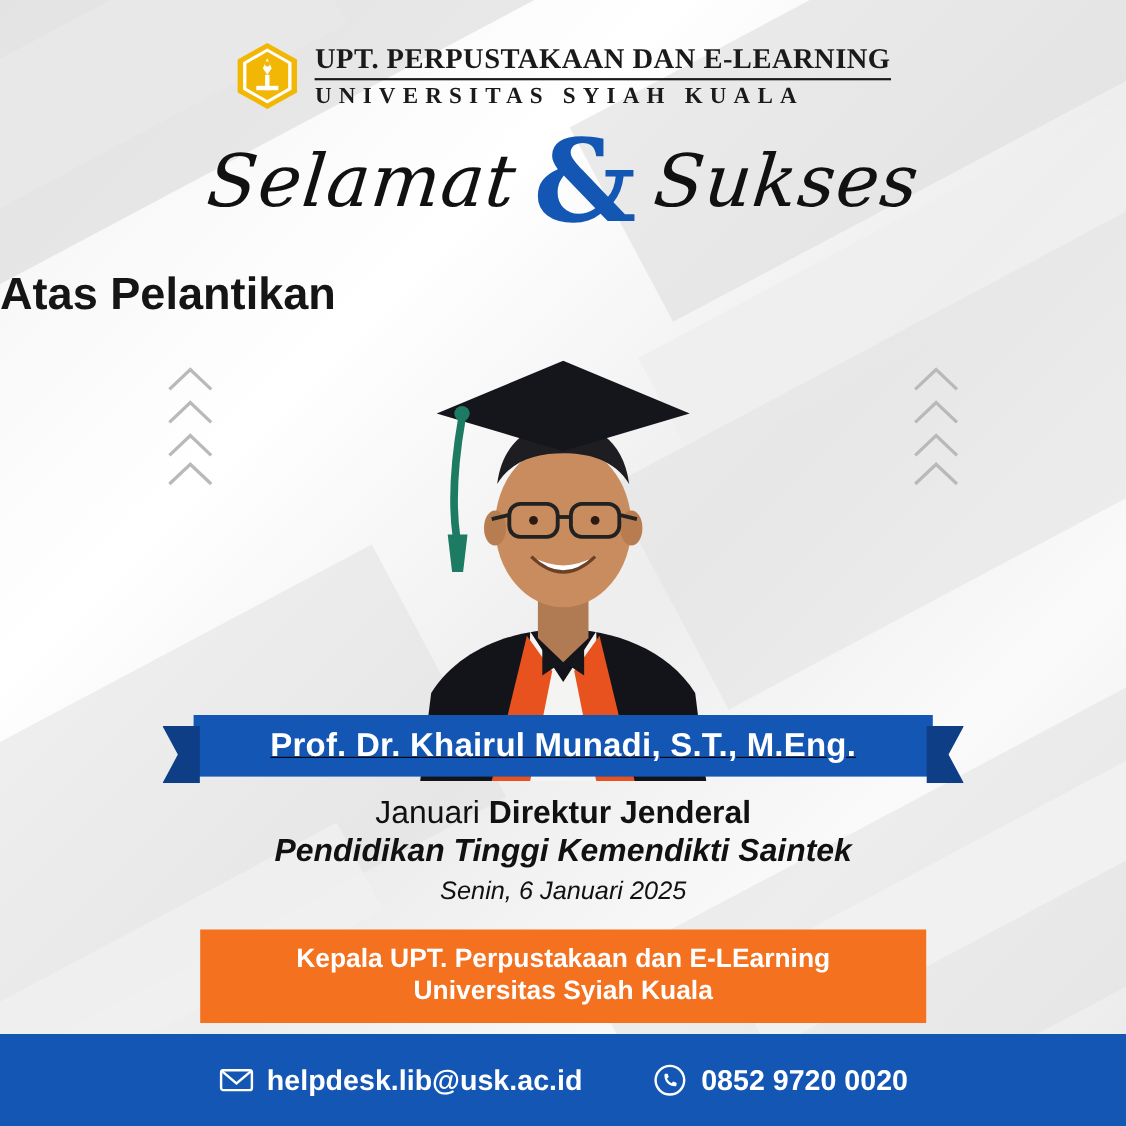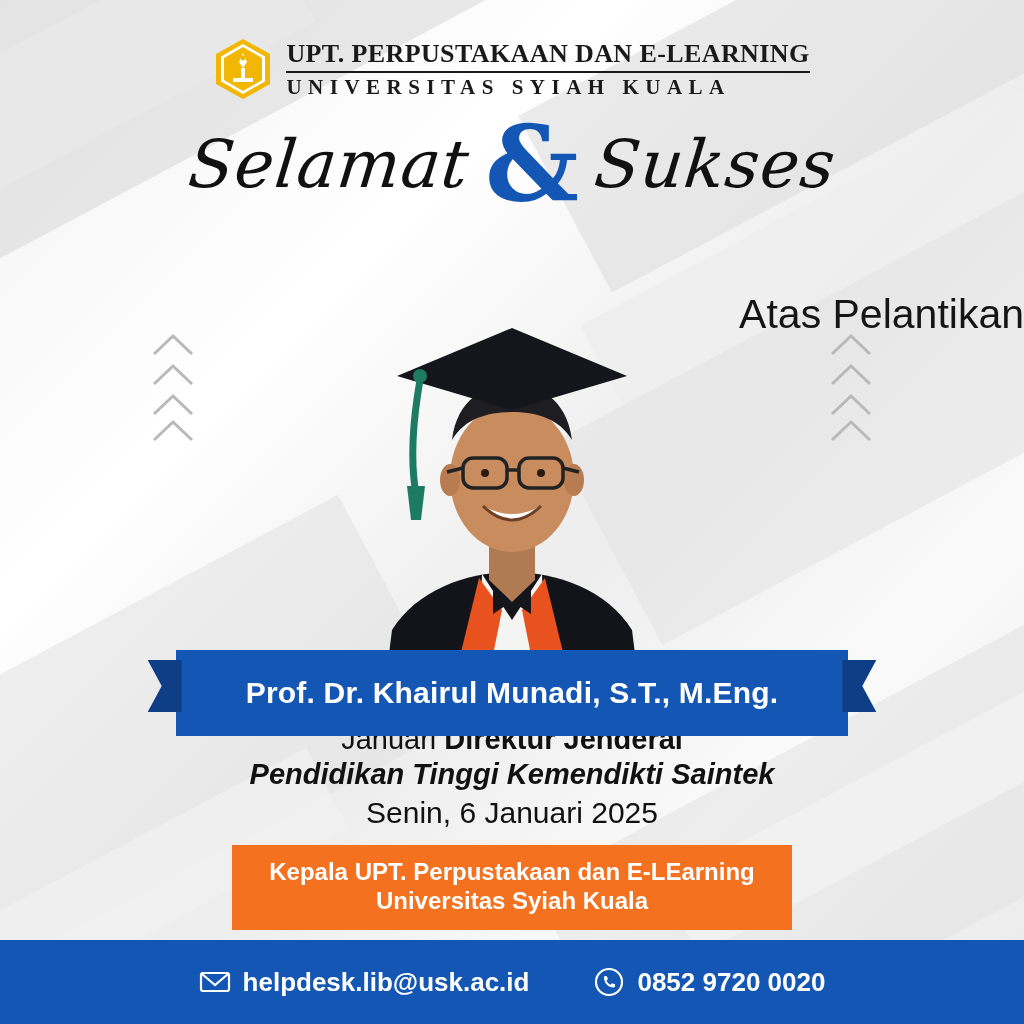--- a/index.html
+++ b/index.html
@@ -66,22 +66,22 @@
     letter-spacing: 1px;
     transform: skewX(-6deg);
   }
   .amp {
     font-family: "DejaVu Serif", serif;
     font-size: 104px; font-weight: 700; color: #1456b4;
     line-height: .9; margin: 0 10px;
   }
   .subtitle {
     position: absolute; top: 244px; left: 0; width: 100%;
-    text-align: right; z-index: 5;
-    font-size: 41px; font-weight: 400; color: #151515; margin-top: 47px;
+    text-align: left; z-index: 5;
+    font-size: 41px; font-weight: 700; color: #151515;
   }
 
   
   .chevrons { position: absolute; z-index: 4; }
   .chev-left { left: 150px; top: 332px; }
   .chev-right { right: 150px; top: 332px; }
 
   
   .portrait {
     position: absolute; left: 50%; transform: translateX(-50%);
@@ -89,48 +89,49 @@
   }
 
   
   .ribbon-wrap {
     position: absolute; top: 650px; left: 0; width: 100%;
     display: flex; justify-content: center; z-index: 8;
   }
   .ribbon {
     position: relative;
     background: #1456b4;
-    padding: 26px 70px;
+    padding: 11px 70px;
     min-width: 600px;
     text-align: right;
+    text-decoration: underline;
   }
   .ribbon span {
     color: #fff; font-size: 30px; font-weight: 700; letter-spacing: .2px;
   }
   .ribbon::before, .ribbon::after {
     content: ""; position: absolute; top: 10px; width: 34px; height: 52px;
     background: #0e3e86;
   }
   .ribbon::before { left: -28px; clip-path: polygon(0 0, 100% 0, 100% 100%, 0 100%, 14px 50%); }
   .ribbon::after { right: -28px; clip-path: polygon(0 0, 100% 0, calc(100% - 14px) 50%, 100% 100%, 0 100%); }
 
   
   .role {
     position: absolute; top: 722px; left: 0; width: 100%;
     text-align: center; z-index: 7; line-height: 1.22;
   }
   .role .l1 { font-size: 29px; color: #111; font-weight: 400; }
   .role .l1 b { font-weight: 700; margin-top: 19px; }
   .role .l2 { font-size: 29px; color: #111; font-weight: 700; font-style: italic; }
-  .role .date { font-size: 30px; color: #111; margin-top: 2px; }
+  .role .date { font-size: 23px; color: #111; font-style: italic; margin-top: 2px; }
 
   
   .orange-box {
     position: absolute; top: 845px; left: 50%; transform: translateX(-50%);
-    width: 560px; background: #f4711f; color: #fff;
+    width: 660px; background: #f4711f; color: #fff;
     text-align: center; padding: 12px 10px 14px; z-index: 8;
     line-height: 1.22;
   }
   .orange-box div { font-size: 24px; font-weight: 700; }
 
   
   .footer {
     position: absolute; bottom: 0; left: 0; width: 100%; height: 84px;
     background: #1456b4; display: flex; align-items: center;
     justify-content: center; gap: 64px; z-index: 9;

